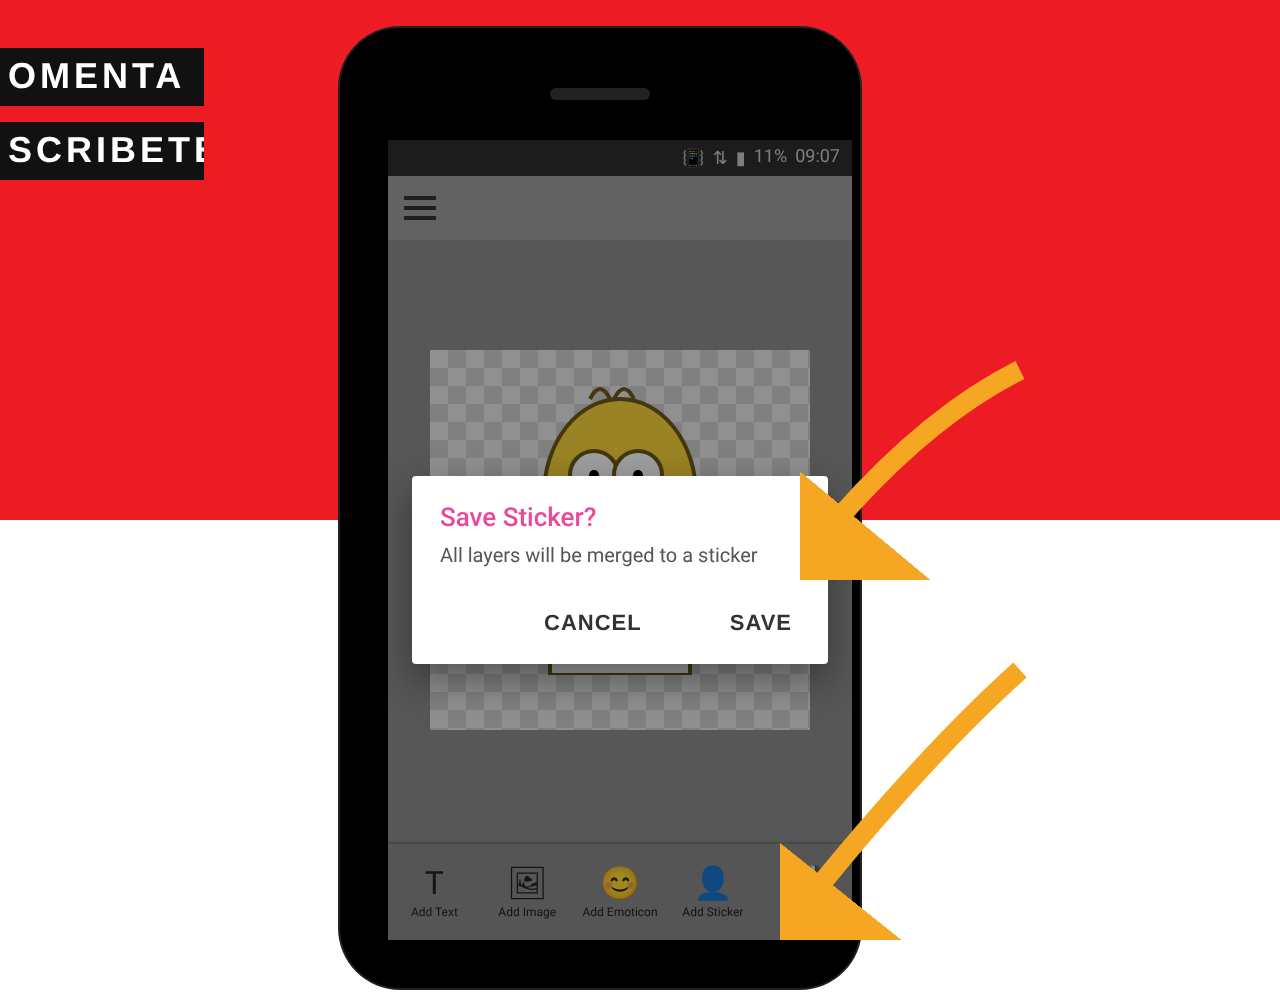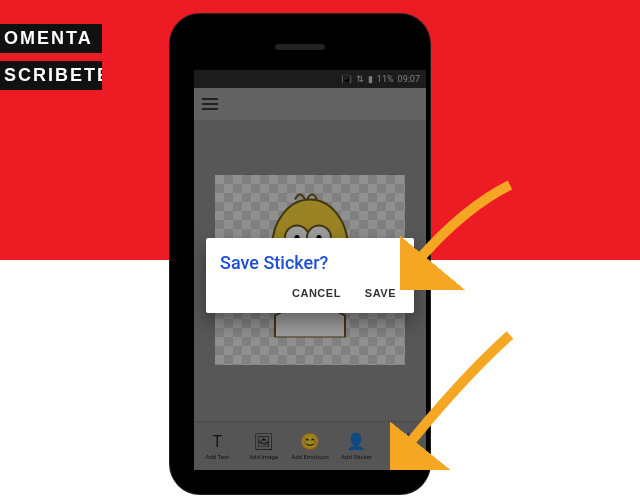--- a/index.html
+++ b/index.html
@@ -29,23 +29,23 @@
   background-position:0 0,0 9px,9px -9px,-9px 0;
   background-color:#e9e9e9;
 }
 .homer{position:absolute;left:50%;top:50%;transform:translate(-50%,-55%)}
 .toolbar{position:absolute;left:0;bottom:0;height:48px;width:100%;background:#8a8a8a;border-top:1px solid #777;display:flex}
 .tool{flex:1;display:flex;flex-direction:column;align-items:center;justify-content:center;gap:2px}
 .tool .ic{font-size:16px;color:#222}
 .tool .lbl{font-size:6px;color:#222}
 .dim{position:absolute;inset:0;background:rgba(0,0,0,0.38)}
 .dialog{position:absolute;left:12px;right:12px;top:168px;background:#fff;border-radius:2px;box-shadow:0 8px 20px rgba(0,0,0,.4);padding:14px 14px 6px}
-.dialog .title{font-size:18px;font-weight:500;color:#1d4ed8;margin-bottom:6px}
+.dialog .title{font-size:13px;font-weight:500;color:#ec4899;margin-bottom:6px}
 .dialog .msg{font-size:10px;color:#555;margin-bottom:14px}
-.dialog .actions{display:flex;justify-content:flex-end;gap:16px;padding:4px 0}
+.dialog .actions{display:flex;justify-content:flex-end;gap:36px;padding:4px 0}
 .dialog .actions button{background:none;border:none;font-size:11px;font-weight:600;color:#333;letter-spacing:.5px;cursor:pointer;padding:4px}
 .arrow{position:absolute;pointer-events:none}
 </style>
 </head>
 <body>
 
 <div class="stage">
   <div class="bg-top"></div>
   <div class="bg-diag"></div>
   <div class="bg-bottom"></div>
@@ -113,20 +113,21 @@
           <div class="tool">
             <div class="ic">💾</div>
             <div class="lbl">Save</div>
           </div>
         </div>
 
         <div class="dim"></div>
 
         <div class="dialog">
           <div class="title">Save Sticker?</div>
+          <div class="msg">All layers will be merged to a sticker</div>
           <div class="actions">
             <button>CANCEL</button>
             <button>SAVE</button>
           </div>
         </div>
 
       </div>
     </div>
   </div>
 

